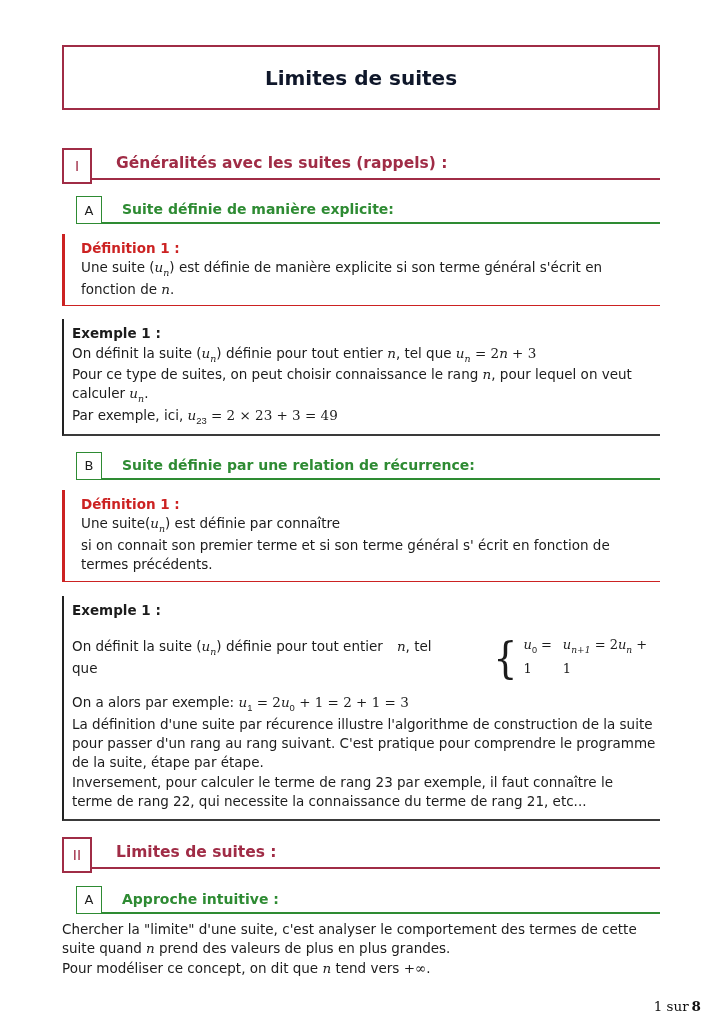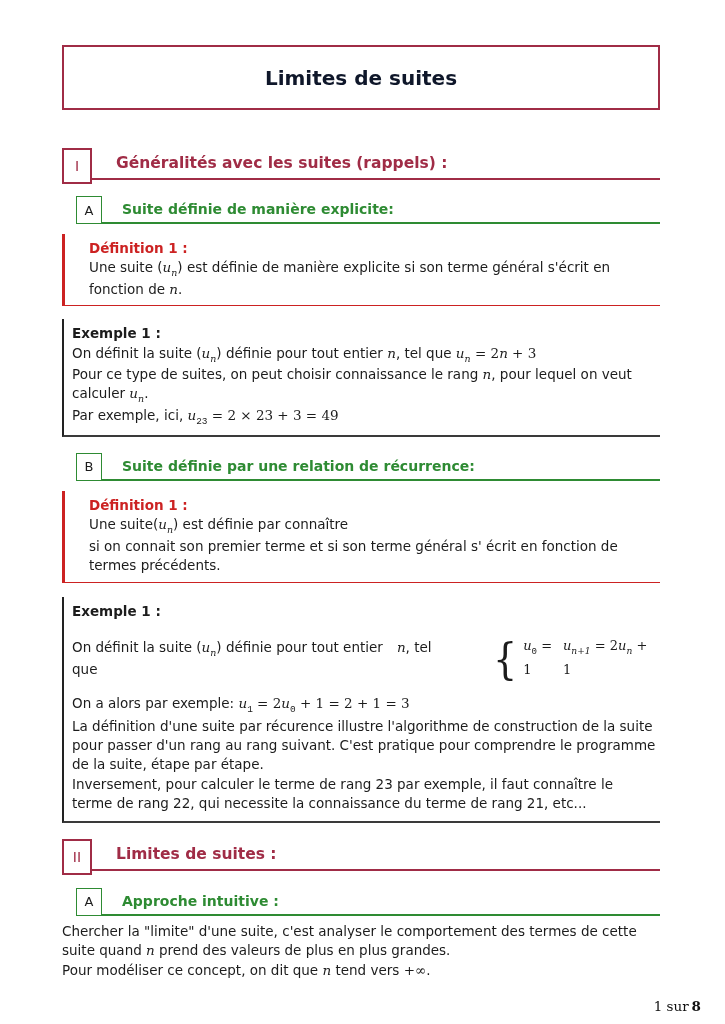--- a/index.html
+++ b/index.html
@@ -41,35 +41,35 @@
     border:1.5px solid;display:flex;align-items:center;justify-content:center;
     font-size:13px;color:#1c1c1c;z-index:2;
   }
   .subhead .headtitle{position:absolute;left:46px;top:5px;font-weight:700;font-size:14px;}
   .green-h{color:#2e8b33;border-color:#2e8b33;}
   .green-h .rule,.green-h .numbox{border-color:#2e8b33;}
 
   
   .defblock{
     border-left:3px solid #cc2222;border-bottom:1.5px solid #cc2222;
-    padding:5px 4px 6px 24px;line-height:1.44;
+    padding:5px 4px 6px 16px;line-height:1.44;
   }
   .deflabel{color:#cc2222;font-weight:700;}
 
   
   .exblock{
     border-left:2.5px solid #222;border-bottom:2.5px solid #3a3a3a;
     padding:5px 4px 7px 8px;line-height:1.44;
   }
   .exlabel{font-weight:700;}
 
   
   .mi{font-family:"DejaVu Serif","Liberation Serif",serif;font-style:italic;}
   .mr{font-family:"DejaVu Serif","Liberation Serif",serif;font-style:normal;}
-  sub.ms{font-family:Liberation Mono, monospace;font-size:0.7em;font-style:normal;text-align:right;}
+  sub.ms{font-family:Liberation Sans, sans-serif;font-size:0.7em;font-style:normal;text-align:right;}
   sub.msi{font-family:"DejaVu Serif","Liberation Serif",serif;font-size:0.7em;font-style:italic;}
 
   .gap-sm{display:inline-block;width:14px;}
   .exrow{display:flex;align-items:center;margin:14px 0 12px 0;}
   .sys{display:inline-flex;align-items:center;margin-left:44px;}
   .sys .brace{
     font-family:"DejaVu Serif","Liberation Serif",serif;font-size:38px;
     font-weight:400;line-height:1;margin-right:6px;transform:scaleY(1.12);
   }
   .sys .rows{display:flex;font-size:13px;line-height:1.75;}

